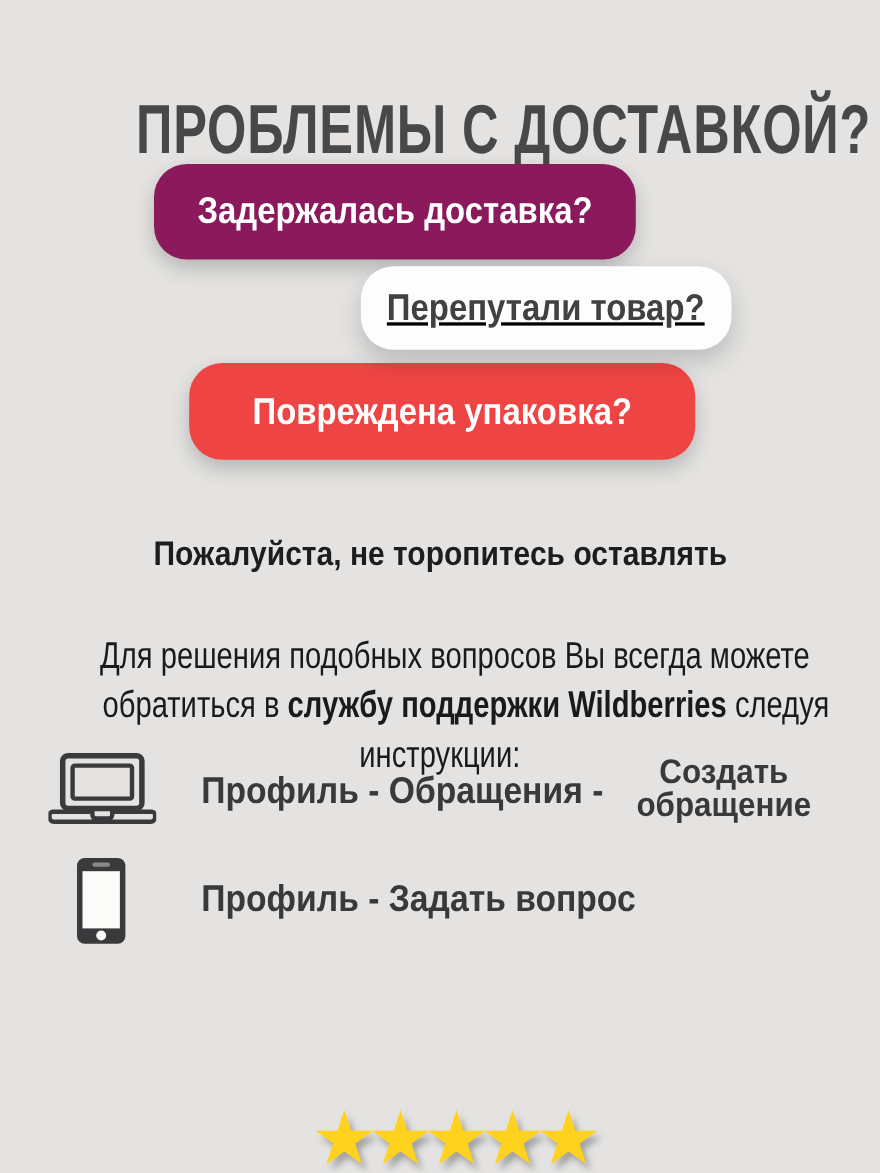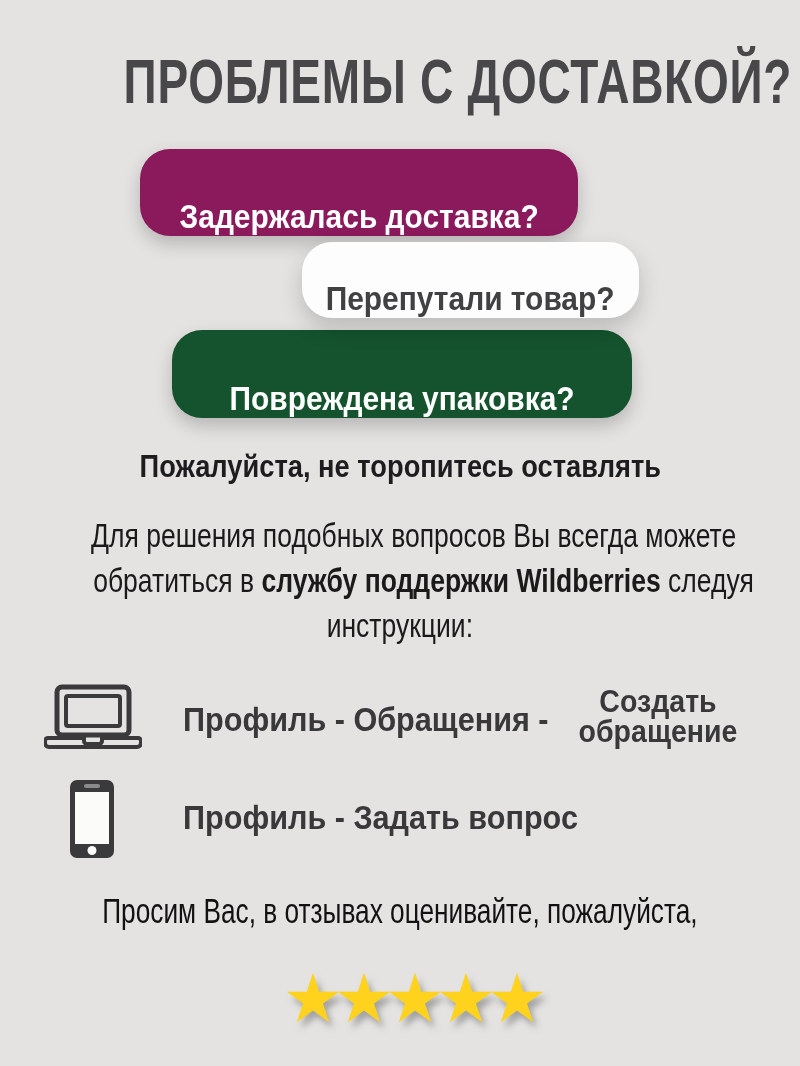--- a/index.html
+++ b/index.html
@@ -3,51 +3,51 @@
 <meta charset="utf-8">
 <style>
   html,body{margin:0;padding:0;}
   body{
     width:800px;height:1066px;
     background:#e4e3e2;
     overflow:hidden;position:relative;
     font-family:"Liberation Sans",sans-serif;
   }
   .abs{position:absolute;}
-  .centerrow{left:0;width:800px;text-align:center;white-space:nowrap;}
+  .centerrow{left:0;width:800px;text-align:center;white-space:nowrap;margin-top:37px;}
   .squeeze{display:inline-block;white-space:nowrap;}
 
   
   .title{top:44px;line-height:74px;}
   .title .squeeze{
     font-size:63px;font-weight:700;color:#48484a;
     transform:scaleX(.73);letter-spacing:1px;
   }
 
   
   .bubble{
-    position:absolute;display:flex;align-items:flex-end;justify-content:center;
+    position:absolute;display:flex;align-items:center;justify-content:center;
     border-radius:30px;
   }
   .bubble .squeeze{font-size:34px;font-weight:700;transform:scaleX(.88);}
   .b1{left:140px;top:149px;width:438px;height:87px;background:#8b1a5c;
       box-shadow:0 8px 18px rgba(0,0,0,.20);z-index:1;}
-  .b2{left:302px;top:242px;width:337px;height:76px;background:#fdfdfd;
-      box-shadow:0 10px 22px rgba(0,0,0,.18);z-index:3;}
-  .b3{left:172px;top:330px;width:460px;height:88px;background:#14532d;
+  .b2{left:328px;top:242px;width:337px;height:76px;background:#fdfdfd;
+      box-shadow:0 10px 22px rgba(0,0,0,.18);z-index:3;text-decoration:underline;}
+  .b3{left:172px;top:330px;width:460px;height:88px;background:#ef4444;
       box-shadow:0 8px 18px rgba(0,0,0,.20);z-index:2;}
   .b1 .squeeze,.b3 .squeeze{color:#ffffff;}
   .b2 .squeeze{color:#414144;}
 
   
   .plea{top:447px;line-height:40px;}
   .plea .squeeze{font-size:31px;font-weight:700;color:#1d1d1f;transform:scaleX(.88);}
 
   
-  .intro{top:516px;line-height:38px;}
+  .intro{top:540px;line-height:38px;}
   .intro .squeeze{font-size:34px;font-weight:400;color:#1a1a1a;transform:scaleX(.78);}
   .intro .bold{font-weight:700;}
 
   
   .steppath{
     font-size:34px;font-weight:700;color:#39393b;white-space:nowrap;
     transform:scaleX(.9);transform-origin:left center;
   }
   .step1-path{left:183px;top:700px;}
   .step1-last{
@@ -118,18 +118,17 @@
 
 <svg class="icon phone-icon" width="46" height="80" viewBox="0 0 46 80">
   <rect x="1" y="1" width="44" height="78" rx="7" fill="#3a3a3c"></rect>
   <rect x="6" y="13" width="34" height="52" fill="#fbfbfa"></rect>
   <rect x="15" y="5" width="16" height="4" rx="2" fill="#8a8a8c"></rect>
   <circle cx="23" cy="71.5" r="4.5" fill="#fbfbfa"></circle>
 </svg>
 <div class="abs steppath step2-path">Профиль  - Задать вопрос</div>
 
 <div class="abs centerrow footer">
-  <div><span class="squeeze">Просим Вас, в отзывах оценивайте, пожалуйста,</span></div>
 </div>
 
 <div class="abs centerrow stars">
   <span>★</span><span>★</span><span>★</span><span>★</span><span>★</span>
 </div>
 
 </body></html>

